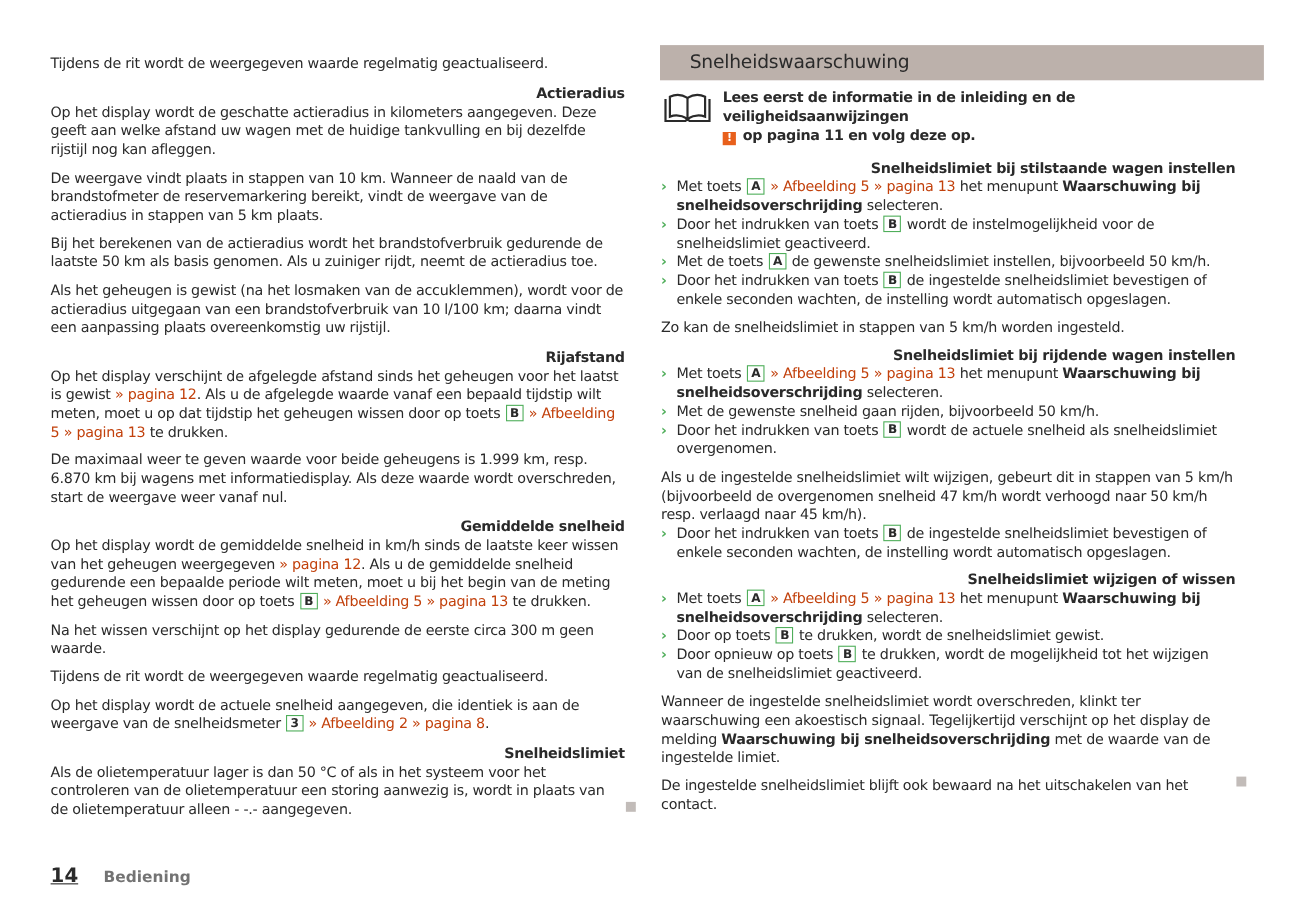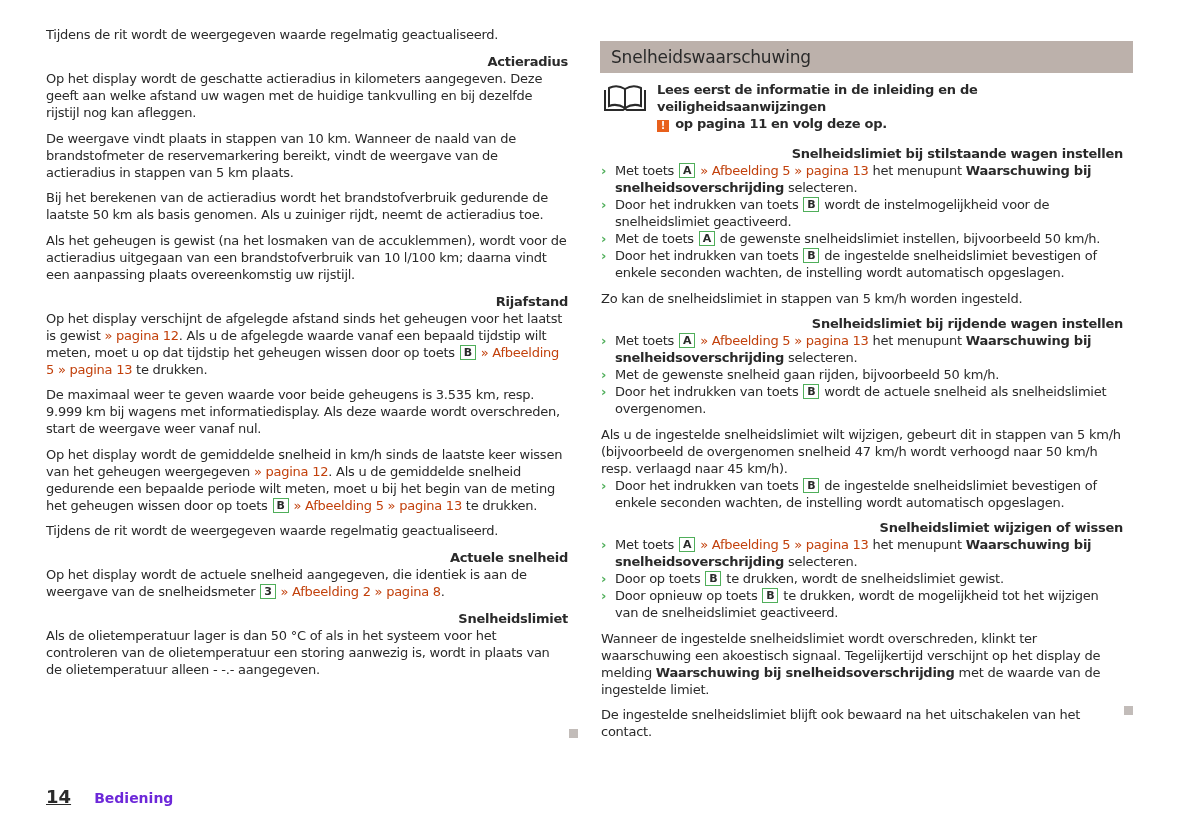--- a/index.html
+++ b/index.html
@@ -22,66 +22,67 @@
       font-weight: bold; font-size: 11px; line-height: 13px;
       padding: 0 3px; margin: 0 1px; vertical-align: 1px;
     }
     .b { font-weight: bold; }
     .step { position: relative; padding-left: 14px; letter-spacing: -0.25px; }
     .step .arrow {
       position: absolute; left: 0; top: 0; color: #4fae5a; font-weight: bold;
     }
     .section-bar {
       background: #bcb1ab; height: 32px; line-height: 32px;
-      padding-left: 11px; font-size: 17px; color: #2a2a2a;
+      padding-left: 27px; font-size: 17px; color: #2a2a2a;
       margin-bottom: 8px; letter-spacing: -0.2px;
     }
     .notice { position: relative; padding-left: 56px; font-weight: bold; letter-spacing: -0.3px; margin-bottom: 13px; }
     .notice .book { position: absolute; left: 2px; top: 3px; }
     .warn {
       display: inline-block; width: 12px; height: 12px; background: #e8601c;
       color: #fff; font-size: 10px; line-height: 12px; text-align: center;
       font-weight: bold; vertical-align: -1px; margin-right: 2px;
     }
     .end-square { position: absolute; width: 9px; height: 9px; background: #c2bcb9; }
     .footer { position: absolute; top: 788px; left: 46px; }
     .page-num { font-size: 18px; font-weight: bold; color: #2a2a2a; display: inline-block; width: 44px; text-decoration: underline; }
-    .chapter { font-size: 14px; font-weight: bold; color: #6d28d9; }
+    .chapter { font-size: 14px; font-weight: bold; color: #737373; }
   </style>
 </head>
 <body>
 
-<div class="col col-left" style="top:26px;">
+<div class="col col-left" style="top:50px;">
   <p class="para">Tijdens de rit wordt de weergegeven waarde regelmatig geactualiseerd.</p>
 
   <div>
     <p class="heading" style="margin-top:10px;">Actieradius</p>
     <p class="para">Op het display wordt de geschatte actieradius in kilometers aangegeven. Deze geeft aan welke afstand uw wagen met de huidige tankvulling en bij dezelfde rijstijl nog kan afleggen.</p>
     <p class="para">De weergave vindt plaats in stappen van 10 km. Wanneer de naald van de brandstofmeter de reservemarkering bereikt, vindt de weergave van de actieradius in stappen van 5 km plaats.</p>
     <p class="para">Bij het berekenen van de actieradius wordt het brandstofverbruik gedurende de laatste 50 km als basis genomen. Als u zuiniger rijdt, neemt de actieradius toe.</p>
     <p class="para">Als het geheugen is gewist (na het losmaken van de accuklemmen), wordt voor de actieradius uitgegaan van een brandstofverbruik van 10 l/100 km; daarna vindt een aanpassing plaats overeenkomstig uw rijstijl.</p>
   </div>
 
   <div>
     <p class="heading" style="margin-top:10px;">Rijafstand</p>
     <p class="para">
       <span>Op het display verschijnt de afgelegde afstand sinds het geheugen voor het laatst is gewist </span><span class="lnk">» pagina 12</span><span>. Als u de afgelegde waarde vanaf een bepaald tijdstip wilt meten, moet u op dat tijdstip het geheugen wissen door op toets </span><span class="key">B</span><span class="lnk"> » Afbeelding 5 » pagina 13</span><span> te drukken.</span>
     </p>
-    <p class="para">De maximaal weer te geven waarde voor beide geheugens is 3.535 km, resp. 9.999 km bij wagens met informatiedisplay. Als deze waarde wordt overschreden, start de weergave weer vanaf nul.</p>
+    <p class="para">De maximaal weer te geven waarde voor beide geheugens is 1.999 km, resp. 6.870 km bij wagens met informatiedisplay. Als deze waarde wordt overschreden, start de weergave weer vanaf nul.</p>
   </div>
 
   <div>
+    <p class="heading" style="margin-top:10px;">Gemiddelde snelheid</p>
     <p class="para">
       <span>Op het display wordt de gemiddelde snelheid in km/h sinds de laatste keer wissen van het geheugen weergegeven </span><span class="lnk">» pagina 12</span><span>. Als u de gemiddelde snelheid gedurende een bepaalde periode wilt meten, moet u bij het begin van de meting het geheugen wissen door op toets </span><span class="key">B</span><span class="lnk"> » Afbeelding 5 » pagina 13</span><span> te drukken.</span>
     </p>
+    <p class="para">Na het wissen verschijnt op het display gedurende de eerste circa 300 m geen waarde.</p>
     <p class="para">Tijdens de rit wordt de weergegeven waarde regelmatig geactualiseerd.</p>
   </div>
 
   <div>
-    <p class="heading" style="margin-top:10px;">Actuele snelheid</p>
     <p class="para">
       <span>Op het display wordt de actuele snelheid aangegeven, die identiek is aan de weergave van de snelheidsmeter </span><span class="key">3</span><span class="lnk"> » Afbeelding 2 » pagina 8</span><span>.</span>
     </p>
   </div>
 
   <div>
     <p class="heading" style="margin-top:10px;">Snelheidslimiet</p>
     <p class="para">Als de olietemperatuur lager is dan 50 °C of als in het systeem voor het controleren van de olietemperatuur een storing aanwezig is, wordt in plaats van de olietemperatuur alleen - -.- aangegeven.</p>
   </div>
 </div>

